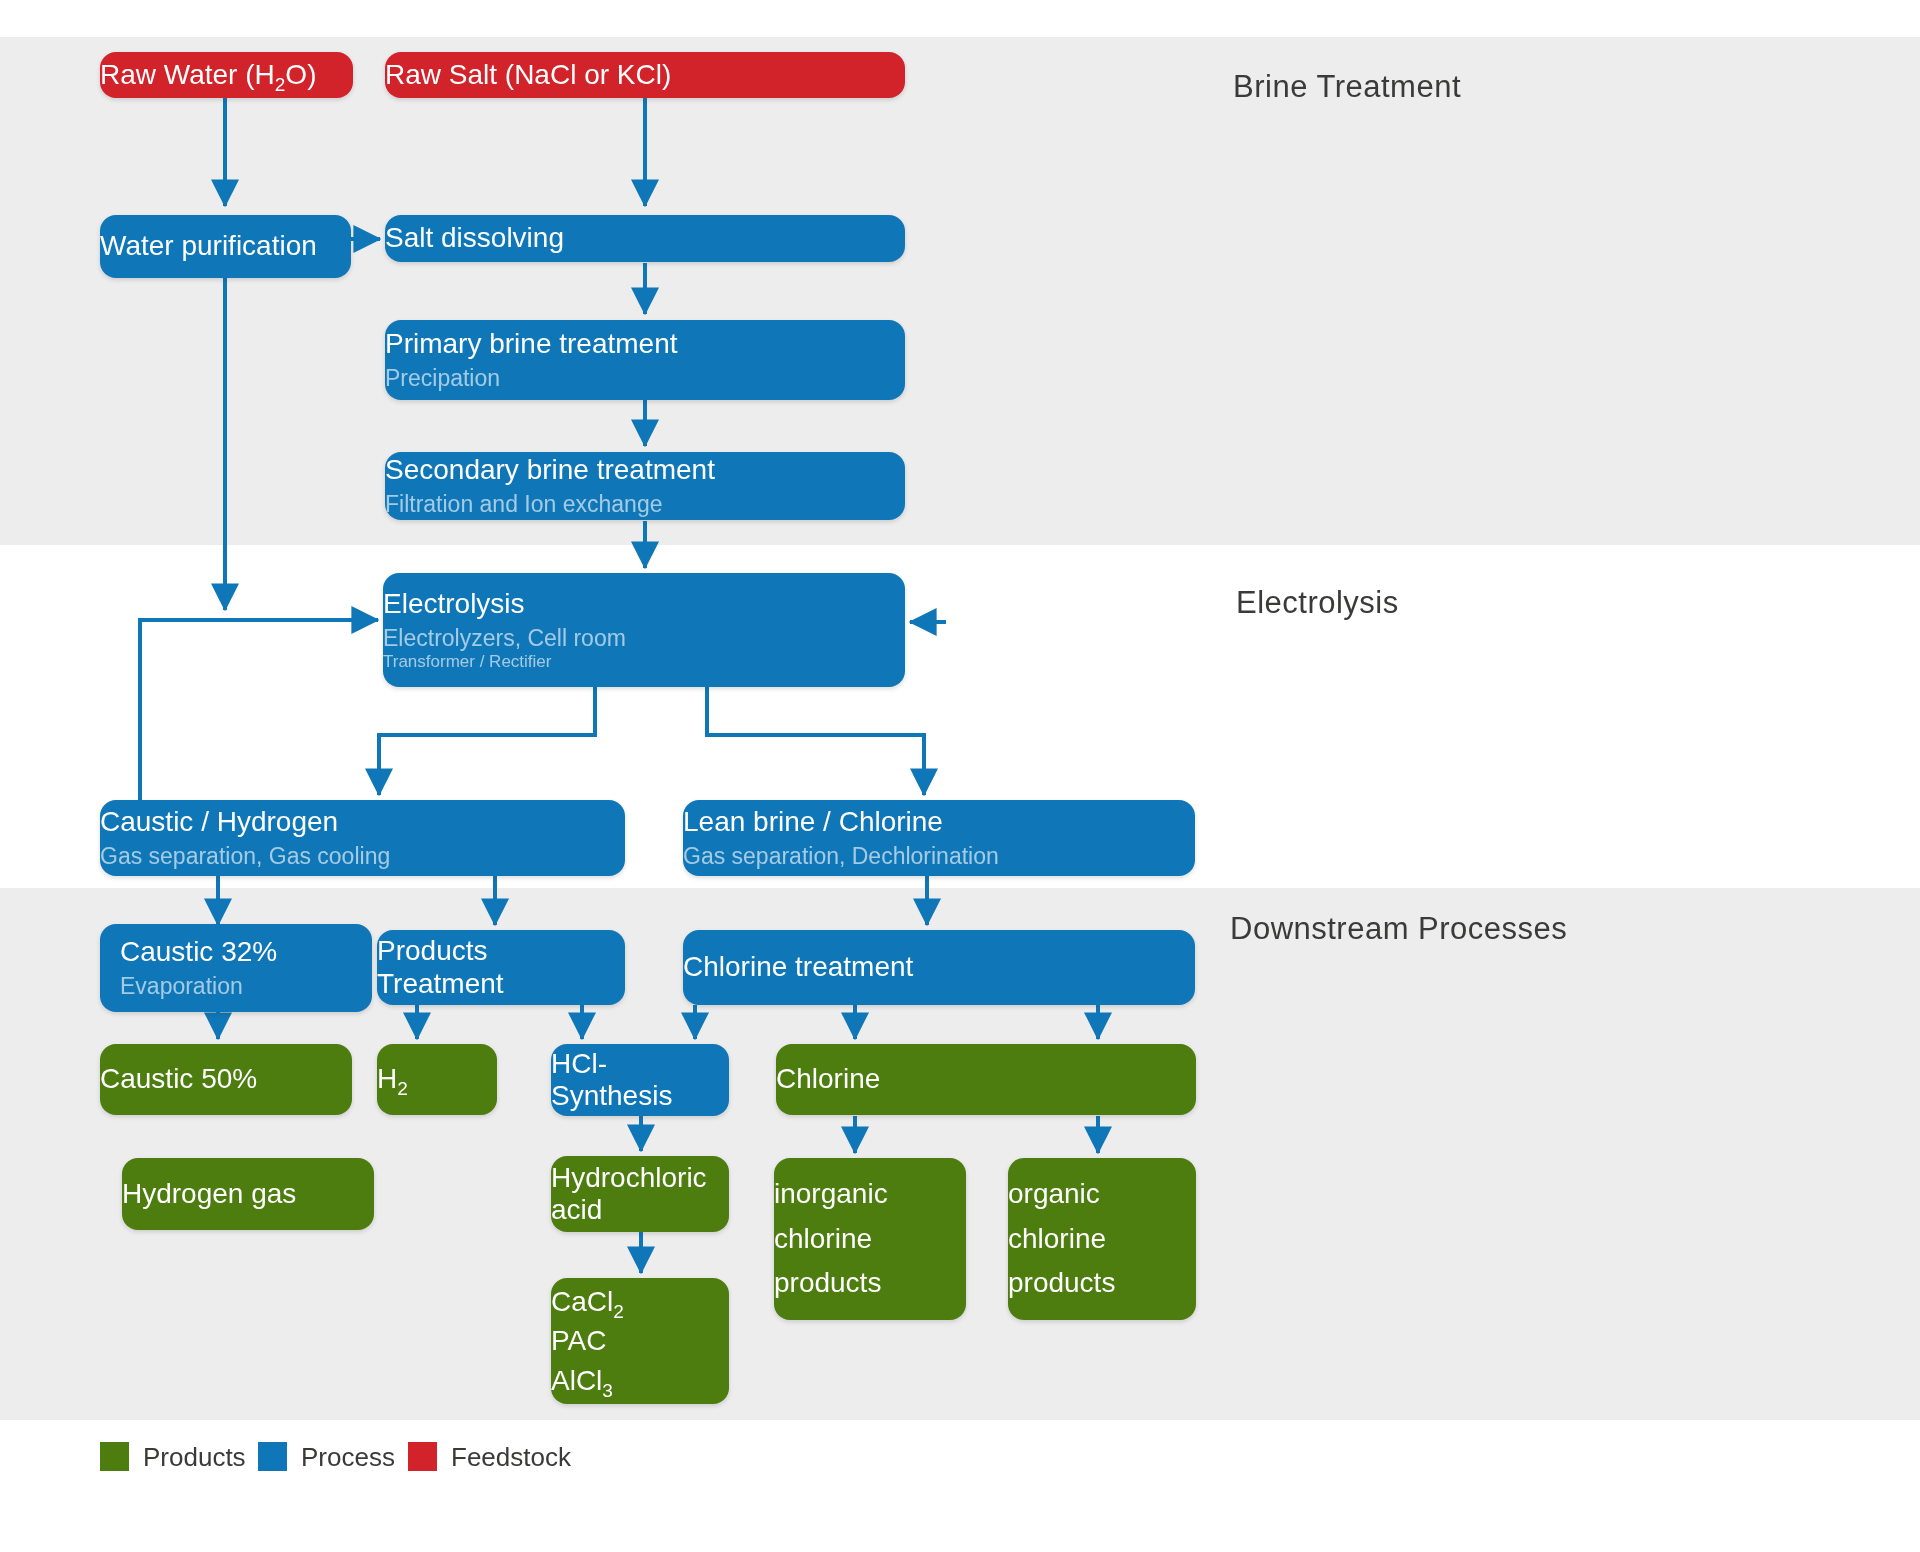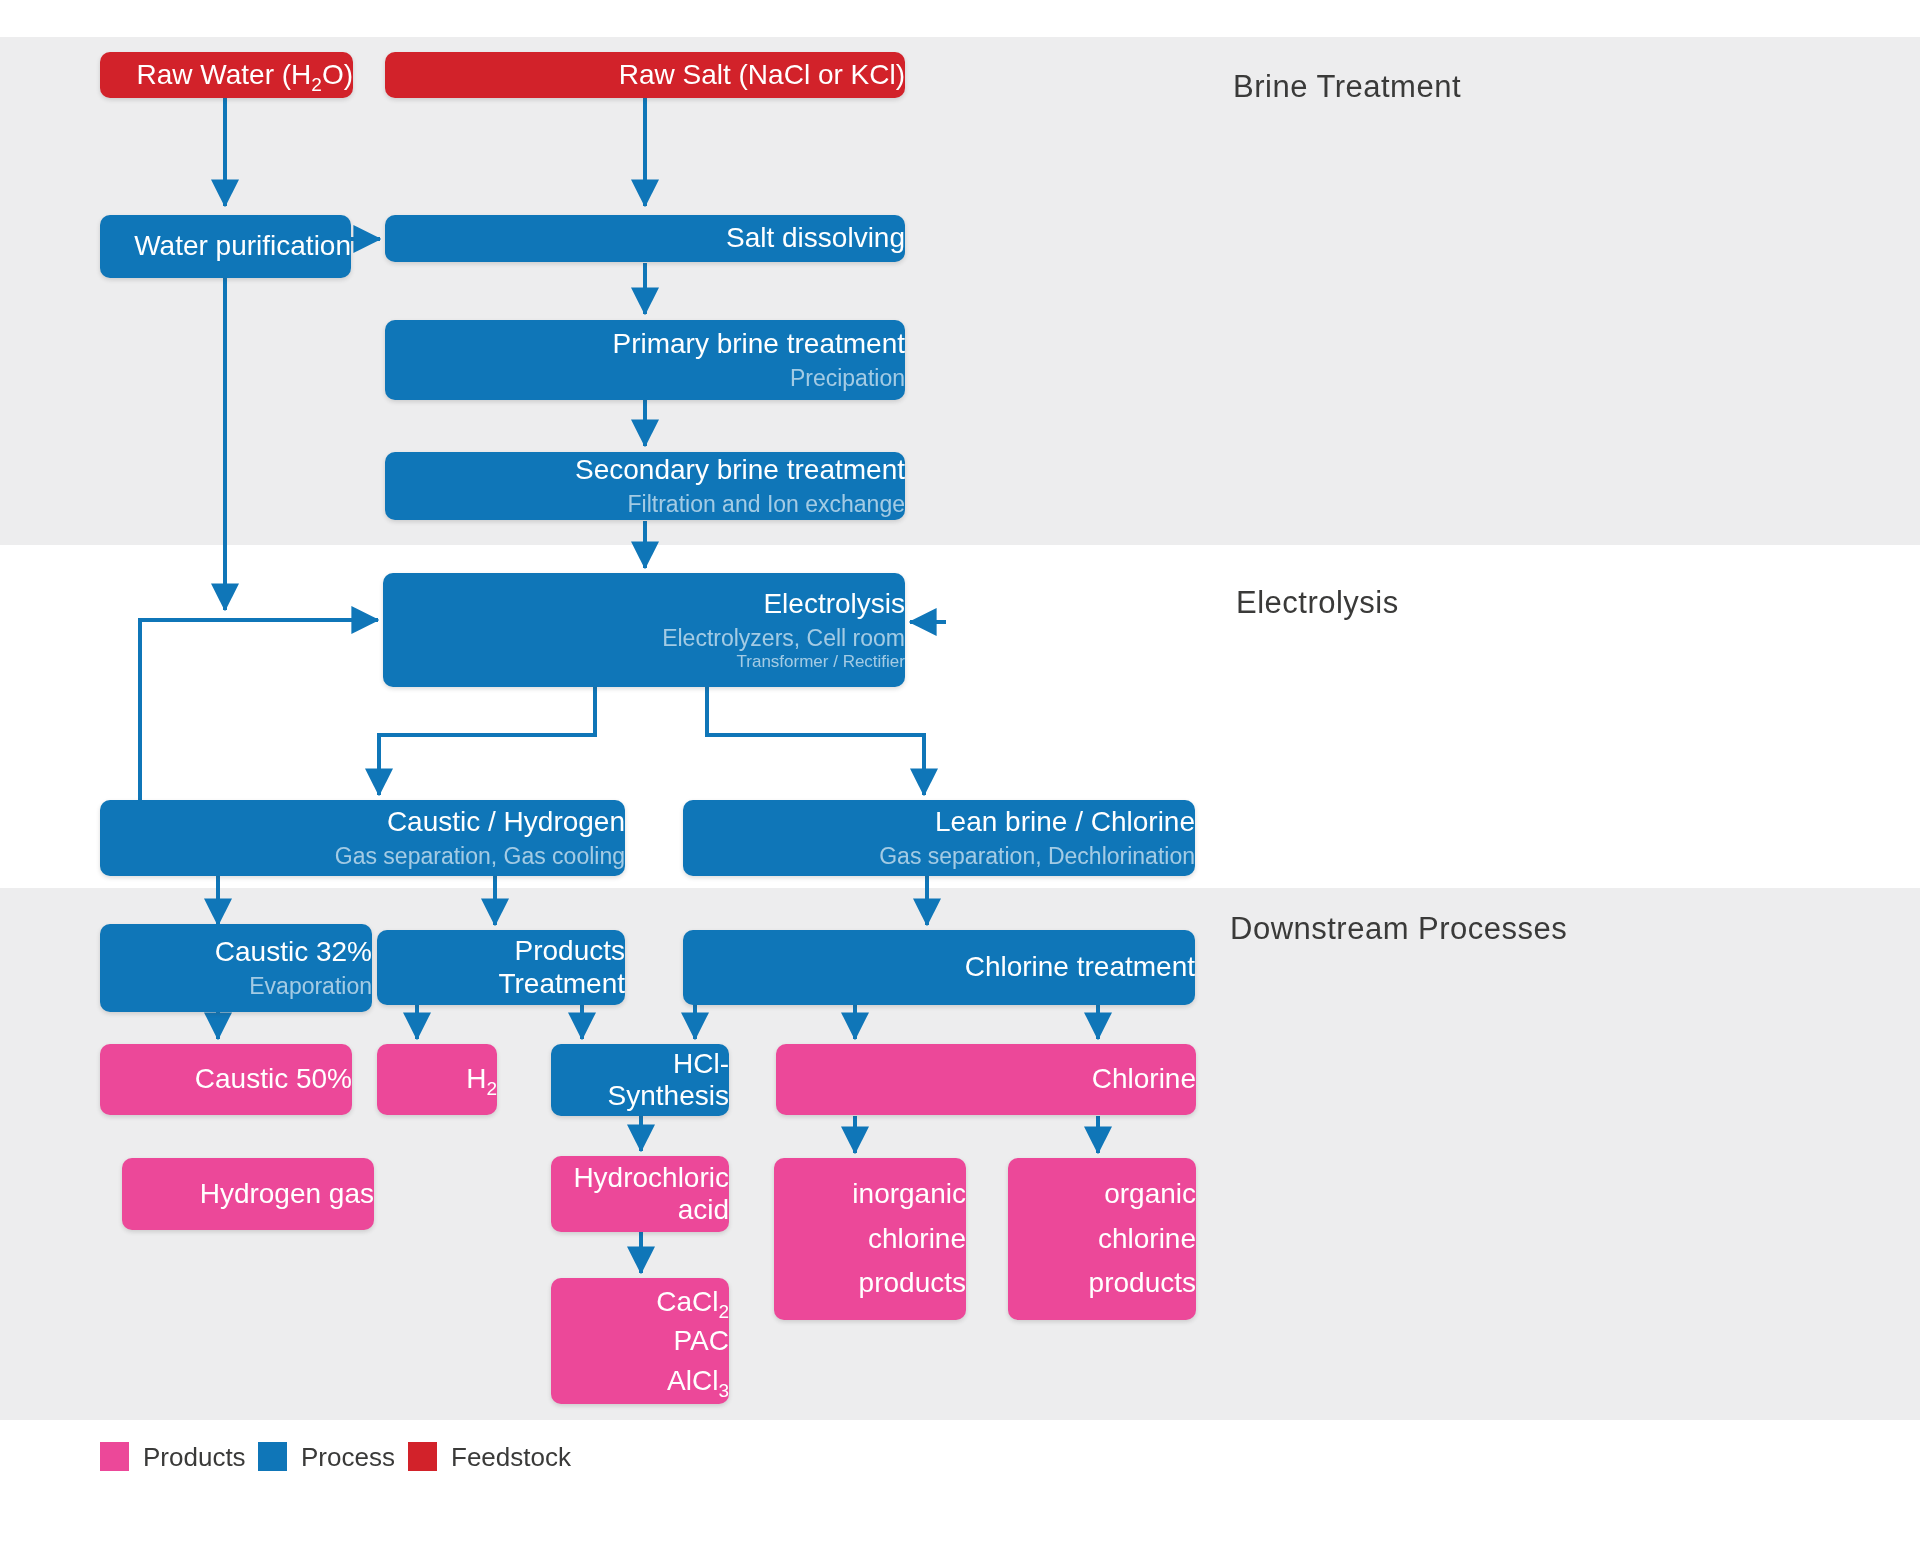--- a/index.html
+++ b/index.html
@@ -4,26 +4,26 @@
 <style>
   html,body{margin:0;padding:0;background:#ffffff;}
   .canvas{
     position:relative;width:1920px;height:1552px;overflow:hidden;
     font-family:"Liberation Sans",sans-serif;background:#ffffff;
   }
   .band{position:absolute;left:0;width:1920px;background:#ededee;}
   .arrows{position:absolute;left:0;top:0;z-index:1;}
   .node{
     position:absolute;z-index:2;display:flex;flex-direction:column;
-    align-items:flex-end;justify-content:center;text-align:center;
-    color:#ffffff;border-radius:10px;box-shadow:0 2px 4px rgba(60,60,60,0.18);
+    align-items:flex-start;justify-content:center;text-align:center;
+    color:#ffffff;border-radius:16px;box-shadow:0 2px 4px rgba(60,60,60,0.18);
     line-height:1.15;
   }
   .process{background:#0f76b8;}
-  .product{background:#ec4899;}
+  .product{background:#4d7c0f;}
   .feedstock{background:#d2222a;}
   .title{font-size:28px;}
   .subtitle{font-size:23px;color:rgba(255,255,255,0.62);margin-top:4px;line-height:1.22;}
   .subline{font-size:17px;color:rgba(255,255,255,0.62);line-height:1.22;}
   .lines3{line-height:1.6;}
   .lines3c{line-height:1.4;}
   .section-label{
     position:absolute;z-index:2;color:#3a3a39;font-size:31px;line-height:1.1;
     letter-spacing:0.5px;white-space:nowrap;
   }

